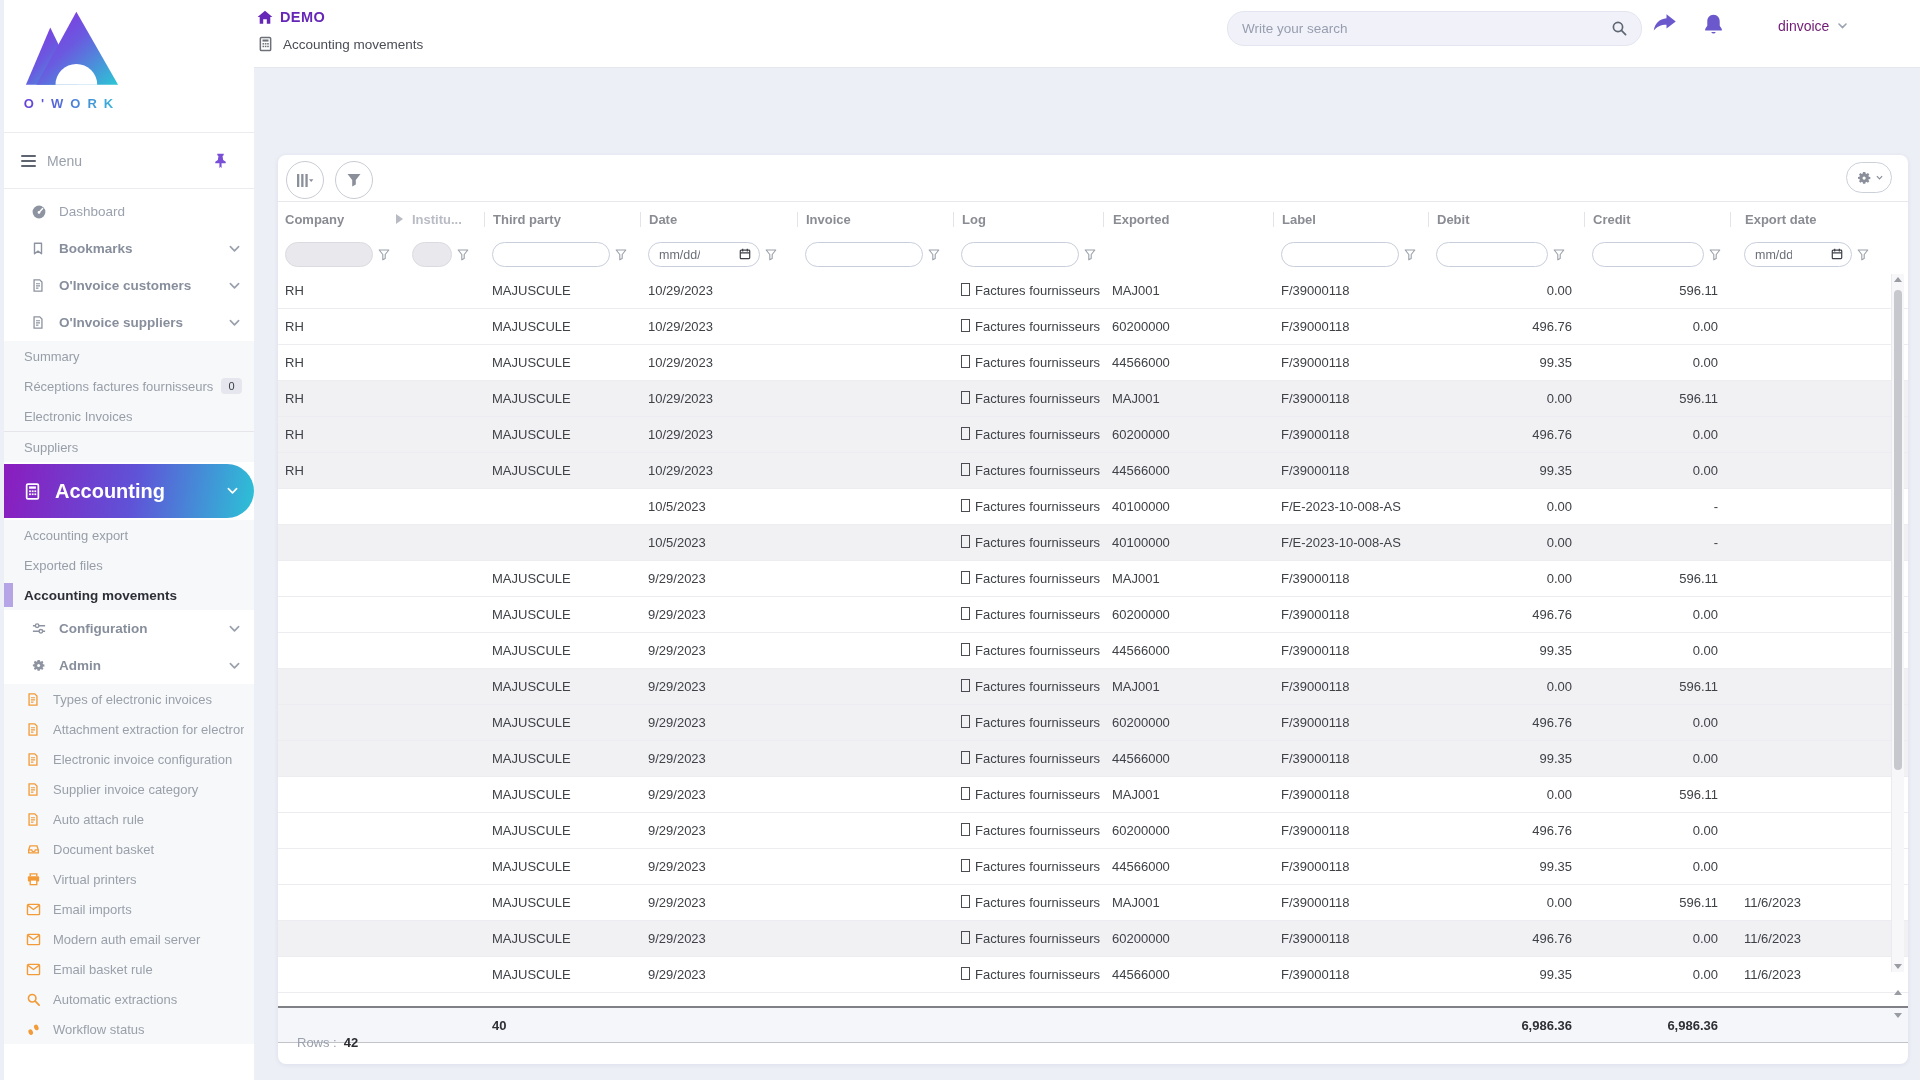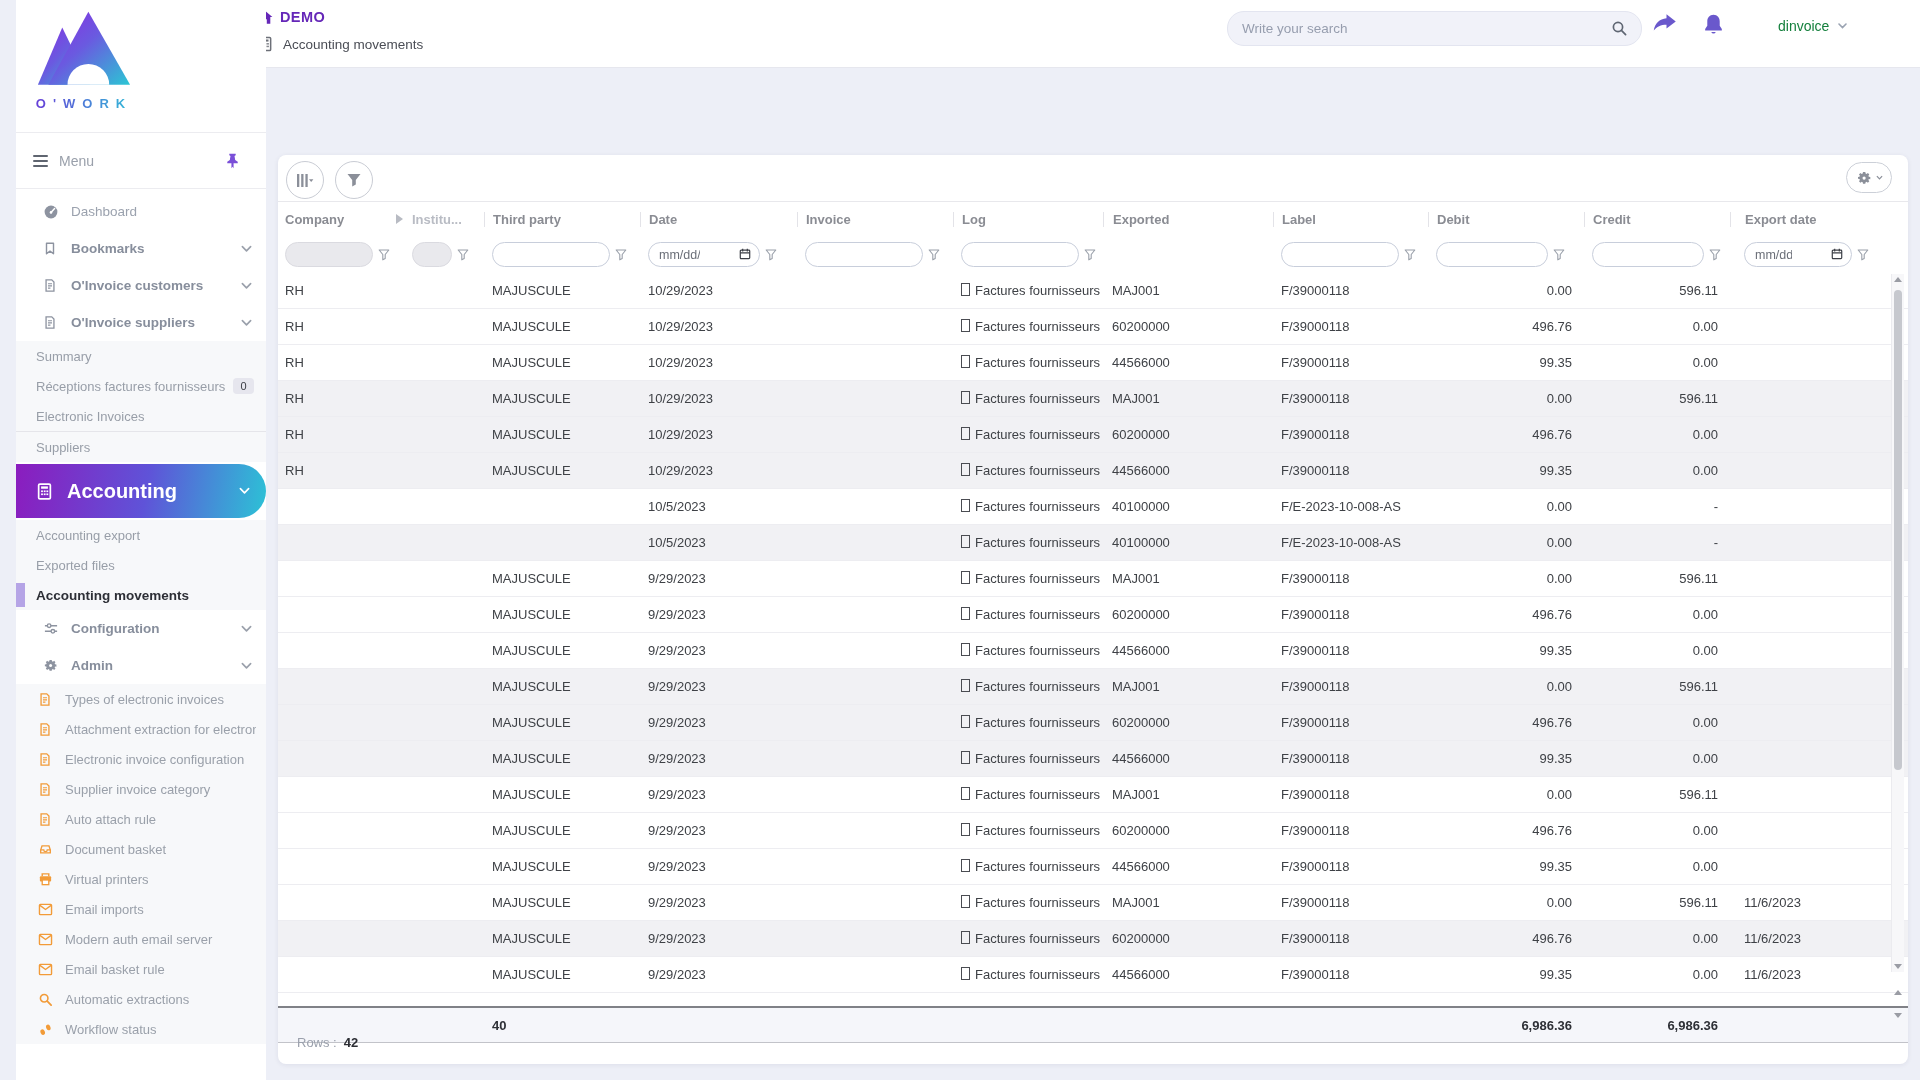--- a/index.html
+++ b/index.html
@@ -19,25 +19,25 @@
           border:1px solid #e3e5f0;border-radius:17px;display:flex;align-items:center;}
   .search input{flex:1;border:none;outline:none;background:transparent;padding:0 14px;
           font-family:inherit;font-size:13.5px;color:#3e4146;}
   .search input::placeholder{color:#969dae;}
   .search .mag{margin-right:13px;display:flex;}
   .iconbtn{position:absolute;top:13px;border:none;background:none;padding:0;cursor:pointer;
            color:var(--accent,#6a58cc);display:flex;}
   .share{left:1402px;}
   .bell{left:1452px;}
   .user{position:absolute;left:1528px;top:18px;display:flex;align-items:center;gap:9px;
-        color:#15803d;font-size:14px;cursor:pointer;}
+        color:#701a75;font-size:14px;cursor:pointer;}
   .user .caret{display:flex;color:#9aa3b2;}
 
   
-  .sidebar{position:absolute;left:16px;top:0;width:250px;height:1080px;background:#fff;z-index:3;}
+  .sidebar{position:absolute;left:4px;top:0;width:250px;height:1080px;background:#fff;z-index:3;}
   .logo{position:absolute;left:13px;top:10px;width:110px;text-align:center;}
   .logo-text{margin-top:2px;font-size:13px;font-weight:bold;letter-spacing:7px;
              background:linear-gradient(90deg,#6a35d8,#2fc4d8);
              -webkit-background-clip:text;background-clip:text;color:transparent;}
   .menurow{position:absolute;left:0;top:132px;width:250px;height:55px;border-top:1px solid #ececf0;
            border-bottom:1px solid #ececf0;display:flex;align-items:center;}
   .burger{margin-left:17px;display:flex;flex-direction:column;gap:3px;cursor:pointer;}
   .burger i{width:15px;height:2px;background:#5f6570;border-radius:1px;}
   .menu-lbl{margin-left:11px;color:#9aa0ab;font-size:14px;}
   .pin{margin-left:auto;margin-right:27px;color:#7a4fd8;display:flex;cursor:pointer;}

